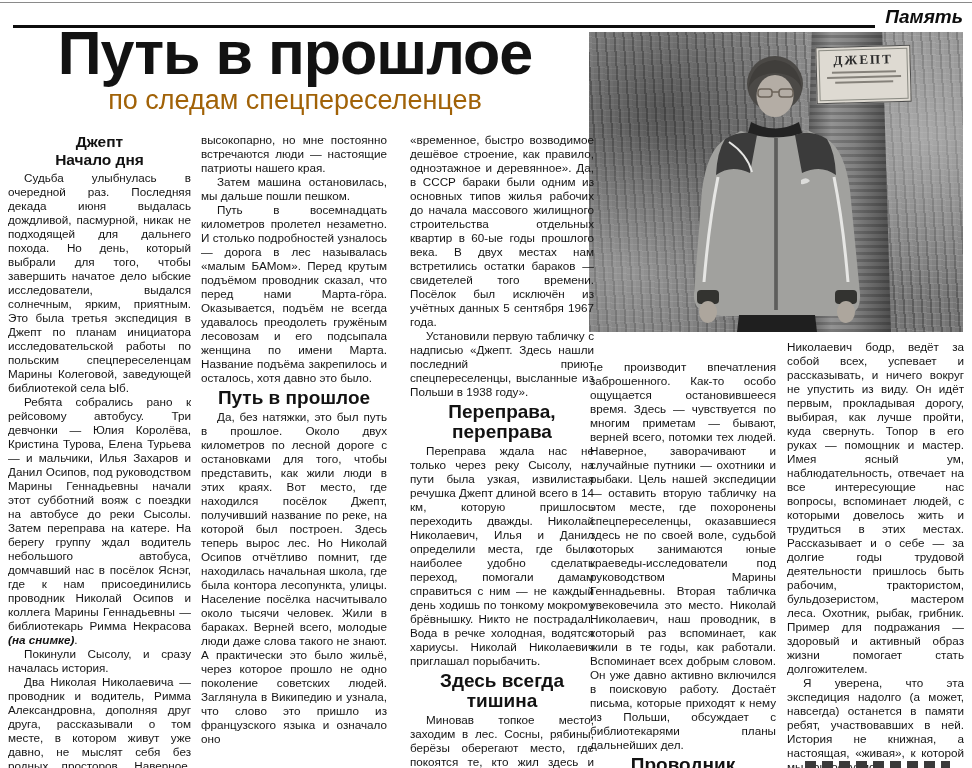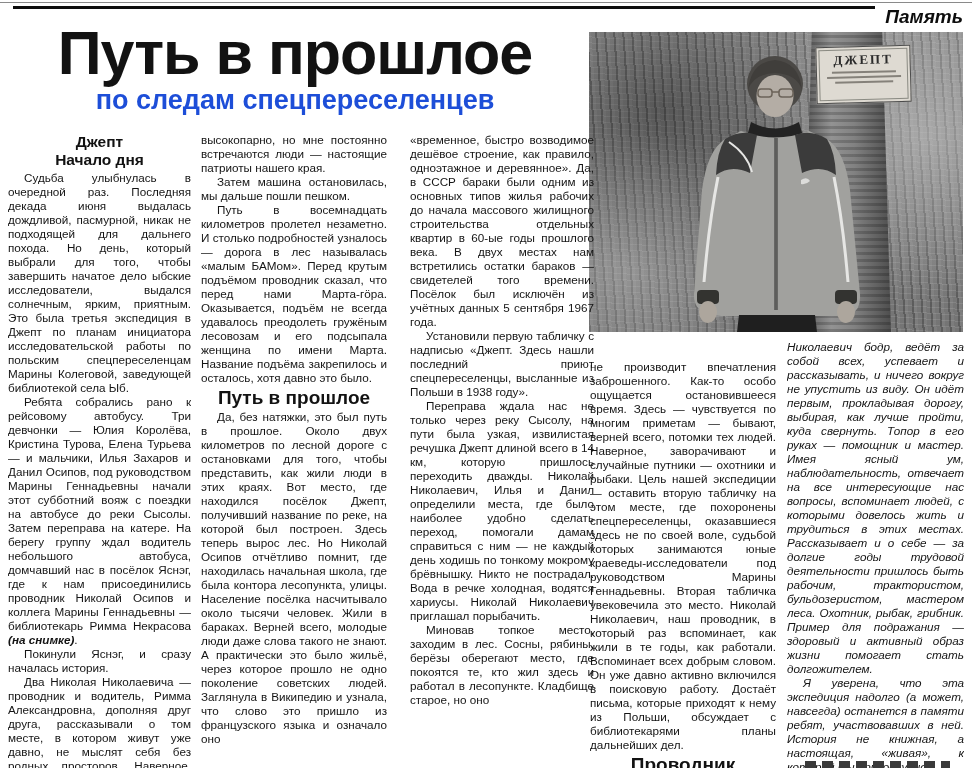--- a/index.html
+++ b/index.html
@@ -1,36 +1,36 @@
 <!DOCTYPE html>
 <html lang="ru"><head>
 <meta charset="utf-8">
 <style>
   html,body{margin:0;padding:0;background:#fff;}
   #page{position:relative;width:972px;height:768px;background:#fff;overflow:hidden;
         font-family:"Liberation Sans","DejaVu Sans",sans-serif;color:#141414;}
 
   
   .topline{position:absolute;top:2px;left:0;width:972px;height:1px;background:#8a8a8a;}
-  .rule-row{position:absolute;top:6px;left:13px;width:950px;display:flex;align-items:flex-start;}
+  .rule-row{position:absolute;top:6px;left:13px;width:950px;display:flex;align-items:flex-end;}
   .rule{flex:1;height:3px;background:#0d0d0d;margin-right:10px;}
   .section-label{font-size:19px;font-weight:bold;font-style:italic;color:#0d0d0d;white-space:nowrap;}
 
   
   .head-wrap{position:absolute;left:6px;top:22px;width:578px;text-align:center;}
   .head-title{margin:0;font-size:61px;line-height:1.04;font-weight:bold;letter-spacing:-1px;color:#121212;}
-  .head-sub{margin:2px 0 16px;font-size:27px;line-height:1.0;font-weight:bold;color:#1d4ed8;}
+  .head-sub{margin:2px 0 16px;font-size:27px;line-height:1.0;font-weight:normal;color:#a16207;}
 
   
   .col{position:absolute;top:133px;bottom:0;overflow:hidden;}
   #col1{left:8px;width:183px;}
   #col2{left:201px;width:186px;}
   #col3{left:410px;width:184px;}
   #col4{left:590px;width:186px;top:360px;}
-  #col5{left:787px;width:177px;top:340px;font-style:italic;}
+  #col5{left:787px;width:177px;top:340px;}
   .para{margin:0;font-size:11.7px;line-height:14.0px;text-align:justify;text-indent:16px;
         -webkit-hyphens:auto;hyphens:auto;}
   .para.cont{text-indent:0;}
   .sec-head{margin:3px 0 2px;text-align:center;font-weight:bold;font-size:19px;line-height:20px;
             white-space:pre-line;color:#121212;}
   .sec-head.small{font-size:15.5px;line-height:18px;margin:0 0 2px;}
   .cutoff{position:absolute;left:805px;top:761px;width:145px;height:7px;overflow:hidden;
           background:repeating-linear-gradient(90deg,#3a3a3a 0 11px,transparent 11px 17px);}
 
   
@@ -113,34 +113,38 @@
       <div class="sign-line" style="width:74px"></div>
       <div class="sign-line" style="width:58px"></div>
     </div>
   </div>
 
   <div id="col1" class="col">
       <h3 class="sec-head small">Джепт
 Начало дня</h3>
       <p class="para">Судьба улыбнулась в очередной раз. Последняя декада июня выдалась дождливой, пасмурной, никак не подходящей для дальнего похода. Но день, который выбрали для того, чтобы завершить начатое дело ыбские исследователи, выдался солнечным, ярким, приятным. Это была третья экспедиция в Джепт по планам инициатора исследовательской работы по польским спецпереселенцам Марины Колеговой, заведующей библиотекой села Ыб.</p>
       <p class="para"><span>Ребята собрались рано к рейсовому автобусу. Три девчонки — Юлия Королёва, Кристина Турова, Елена Турьева — и мальчики, Илья Захаров и Данил Осипов, под руководством Марины Геннадьевны начали этот субботний вояж с поездки на автобусе до реки Сысолы. Затем переправа на катере. На берегу группу ждал водитель небольшого автобуса, домчавший нас в посёлок Яснэг, где к нам присоединились проводник Николай Осипов и коллега Марины Геннадьевны — библиотекарь Римма Некрасова </span><b><i>(на снимке)</i></b><span>.</span></p>
-      <p class="para">Покинули Яснэг, и сразу началась история.</p>
+      <p class="para">Покинули Сысолу, и сразу началась история.</p>
       <p class="para">Два Николая Николаевича — проводник и водитель, Римма Александровна, дополняя друг друга, рассказывали о том месте, в котором живут уже давно, не мыслят себя без родных просторов. Наверное, звучит</p>
     </div>
   <div id="col2" class="col">
       <p class="para cont">высокопарно, но мне постоянно встречаются люди — настоящие патриоты нашего края.</p>
       <p class="para">Затем машина остановилась, мы дальше пошли пешком.</p>
       <p class="para">Путь в восемнадцать километров пролетел незаметно. И столько подробностей узналось — дорога в лес называлась «малым БАМом». Перед крутым подъёмом проводник сказал, что перед нами Марта-гöра. Оказывается, подъём не всегда удавалось преодолеть гружёным лесовозам и его подсыпала женщина по имени Марта. Название подъёма закрепилось и осталось, хотя давно это было.</p>
       <h3 class="sec-head">Путь в прошлое</h3>
       <p class="para">Да, без натяжки, это был путь в прошлое. Около двух километров по лесной дороге с остановками для того, чтобы представить, как жили люди в этих краях. Вот место, где находился посёлок Джепт, получивший название по реке, на которой был построен. Здесь теперь вырос лес. Но Николай Осипов отчётливо помнит, где находилась начальная школа, где была контора лесопункта, улицы. Население посёлка насчитывало около тысячи человек. Жили в бараках. Верней всего, молодые люди даже слова такого не знают. А практически это было жильё, через которое прошло не одно поколение советских людей. Заглянула в Википедию и узнала, что слово это пришло из французского языка и означало оно</p>
     </div>
   <div id="col3" class="col">
       <p class="para cont">«временное, быстро возводимое дешёвое строение, как правило, одноэтажное и деревянное». Да, в СССР бараки были одним из основных типов жилья рабочих до начала массового жилищного строительства отдельных квартир в 60-ые годы прошлого века. В двух местах нам встретились остатки бараков — свидетелей того времени. Посёлок был исключён из учётных данных 5 сентября 1967 года.</p>
       <p class="para">Установили первую табличку с надписью «Джепт. Здесь нашли последний приют спецпереселенцы, высланные из Польши в 1938 году».</p>
+      <h3 class="sec-head">Переправа,
+переправа</h3>
       <p class="para">Переправа ждала нас не только через реку Сысолу, на пути была узкая, извилистая речушка Джепт длиной всего в 14 км, которую пришлось переходить дважды. Николай Николаевич, Илья и Данил определили места, где было наиболее удобно сделать переход, помогали дамам справиться с ним — не каждый день ходишь по тонкому мокрому брёвнышку. Никто не пострадал. Вода в речке холодная, водятся хариусы. Николай Николаевич приглашал порыбачить.</p>
+      <h3 class="sec-head">Здесь всегда
+тишина</h3>
       <p class="para">Миновав топкое место, заходим в лес. Сосны, рябины, берёзы оберегают место, где покоятся те, кто жил здесь и работал в лесопункте. Кладбище старое, но оно</p>
     </div>
   <div id="col4" class="col">
       <p class="para cont">не производит впечатления заброшенного. Как-то особо ощущается остановившееся время. Здесь — чувствуется по многим приметам — бывают, верней всего, потомки тех людей. Наверное, заворачивают и случайные путники — охотники и рыбаки. Цель нашей экспедиции — оставить вторую табличку на этом месте, где похоронены спецпереселенцы, оказавшиеся здесь не по своей воле, судьбой которых занимаются юные краеведы-исследователи под руководством Марины Геннадьевны. Вторая табличка увековечила это место. Николай Николаевич, наш проводник, в который раз вспоминает, как жили в те годы, как работали. Вспоминает всех добрым словом. Он уже давно активно включился в поисковую работу. Достаёт письма, которые приходят к нему из Польши, обсуждает с библиотекарями планы дальнейших дел.</p>
       <h3 class="sec-head">Проводник</h3>
       <p class="para">О проводнике хочется сказать особо. Несмотря на солидный возраст, 76 лет, Николай</p>
     </div>
   <div id="col5" class="col">
       <p class="para cont">Николаевич бодр, ведёт за собой всех, успевает и рассказывать, и ничего вокруг не упустить из виду. Он идёт первым, прокладывая дорогу, выбирая, как лучше пройти, куда свернуть. Топор в его руках — помощник и мастер. Имея ясный ум, наблюдательность, отвечает на все интересующие нас вопросы, вспоминает людей, с которыми довелось жить и трудиться в этих местах. Рассказывает и о себе — за долгие годы трудовой деятельности пришлось быть рабочим, трактористом, бульдозеристом, мастером леса. Охотник, рыбак, грибник. Пример для подражания — здоровый и активный образ жизни помогает стать долгожителем.</p>
       <p class="para">Я уверена, что эта экспедиция надолго (а может, навсегда) останется в памяти ребят, участвовавших в ней. История не книжная, а настоящая, «живая», к которой мы прикоснулись.</p>

